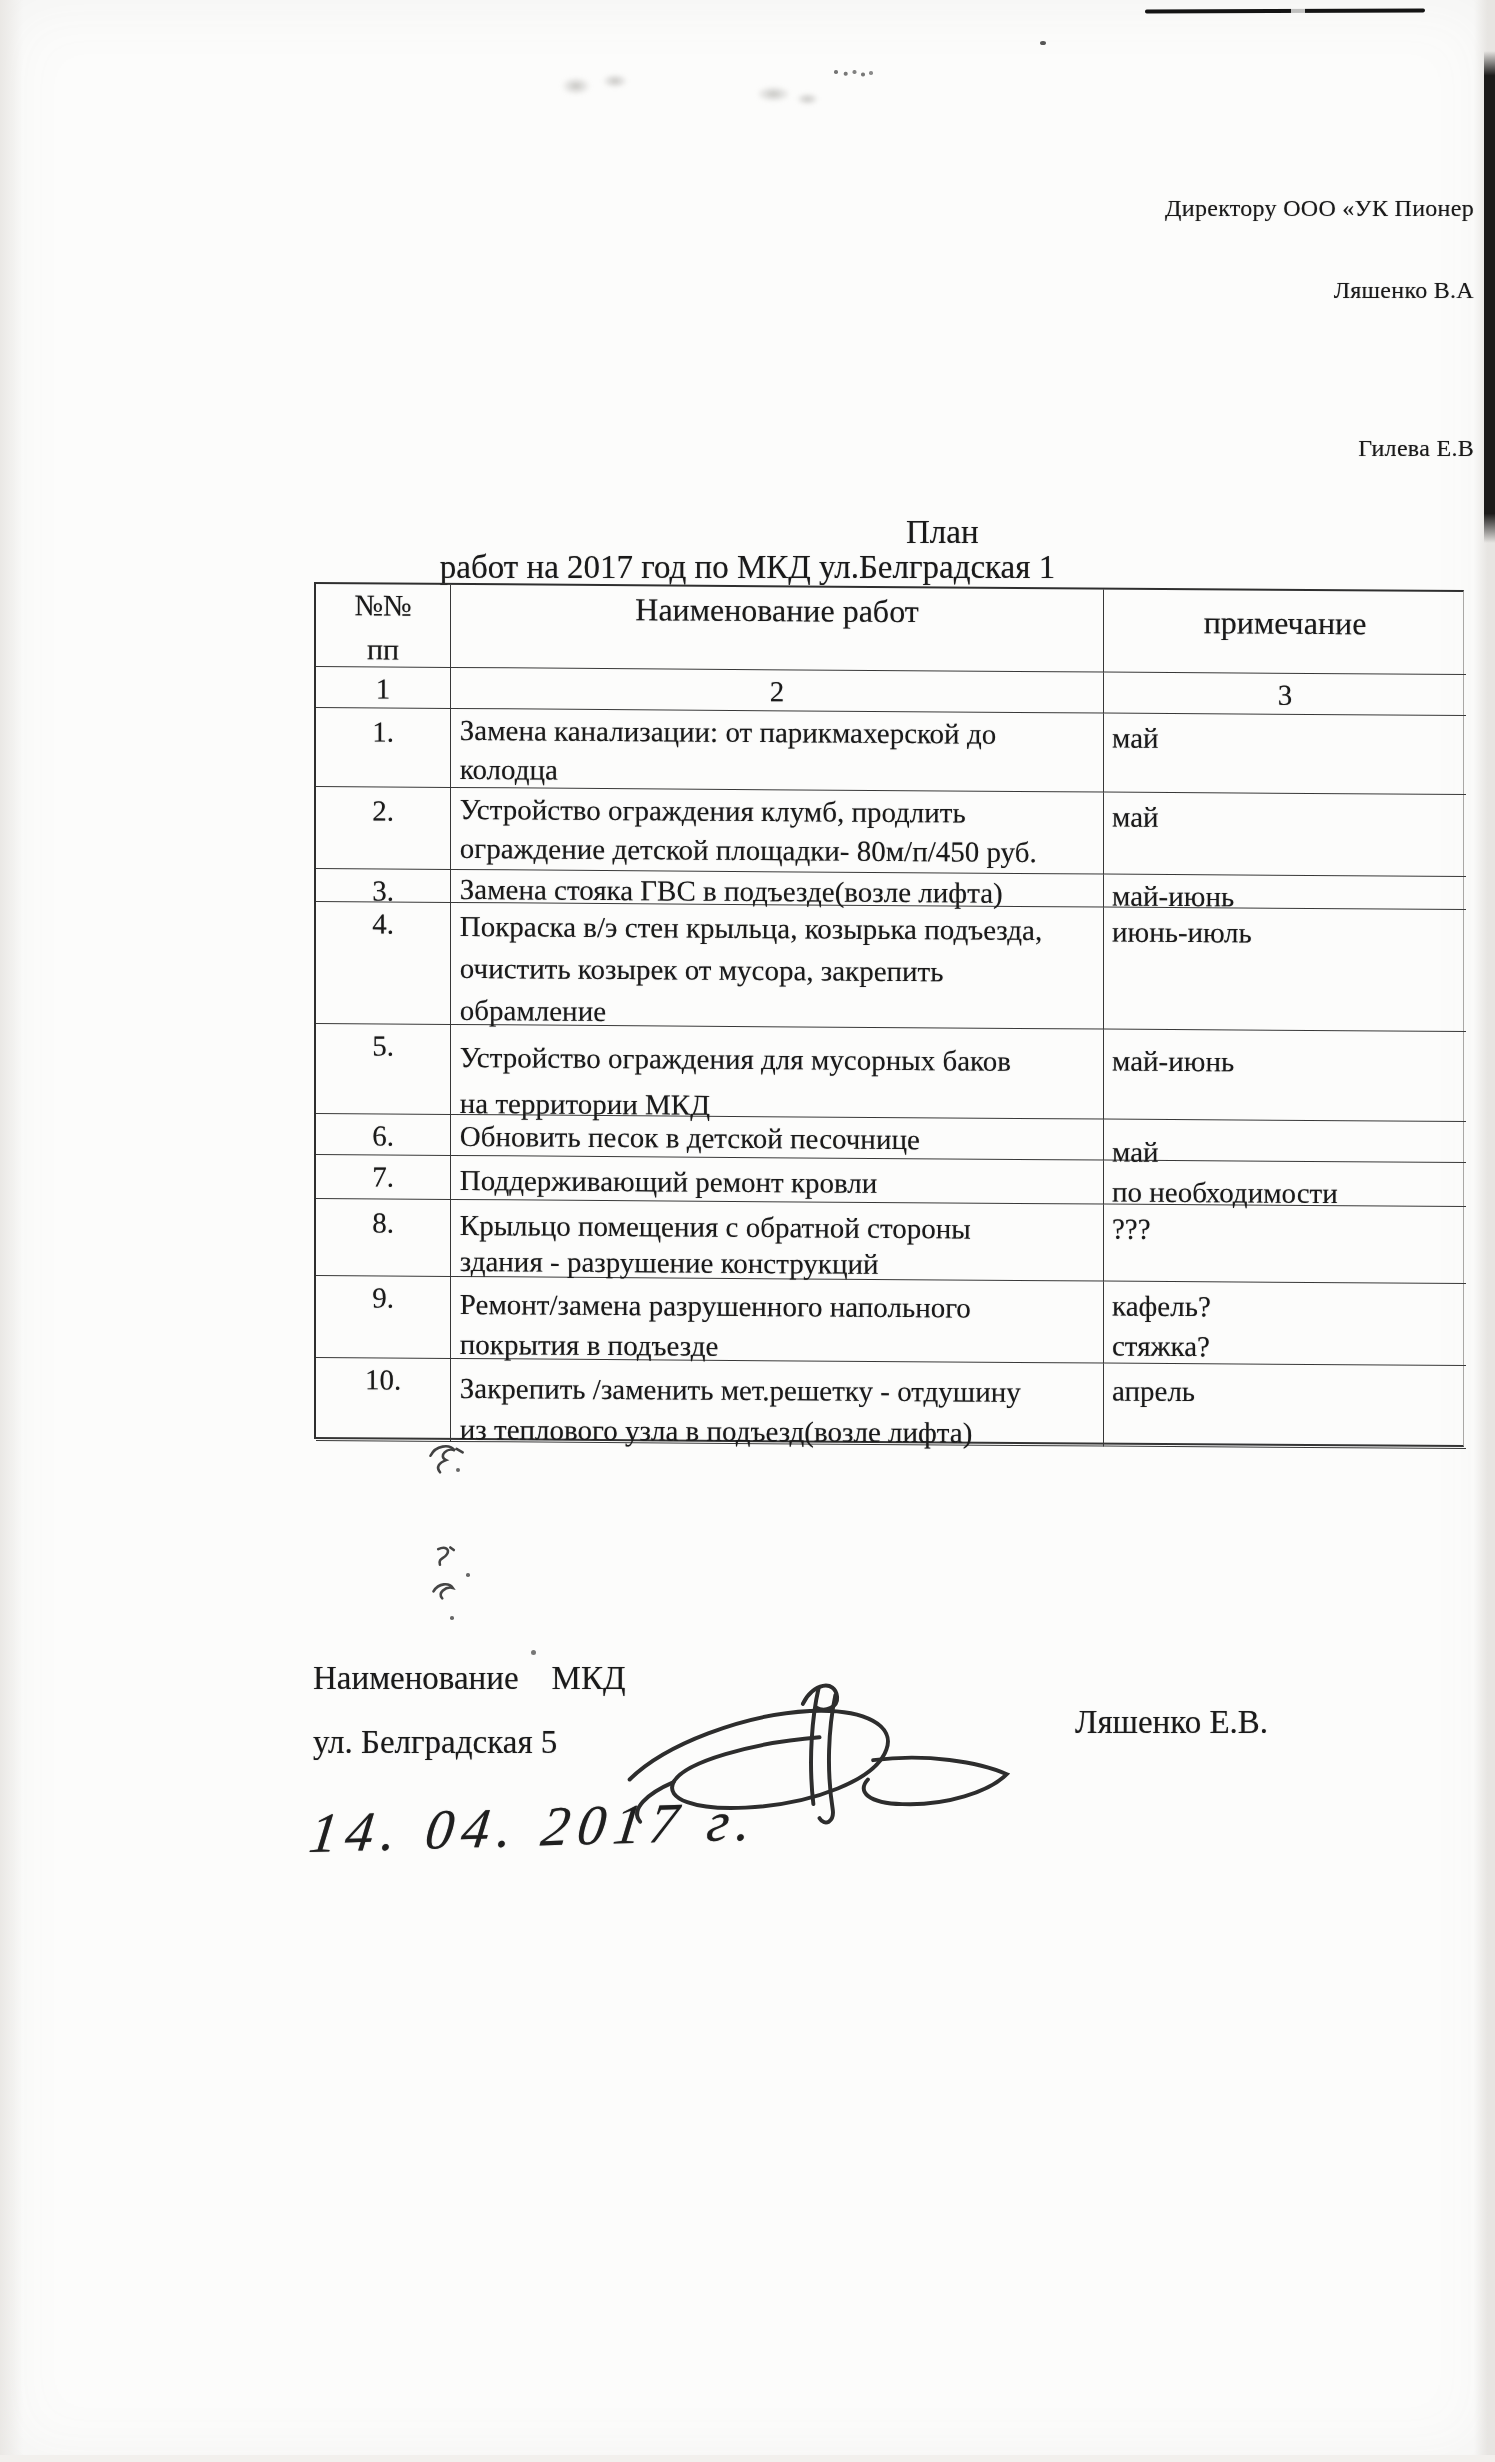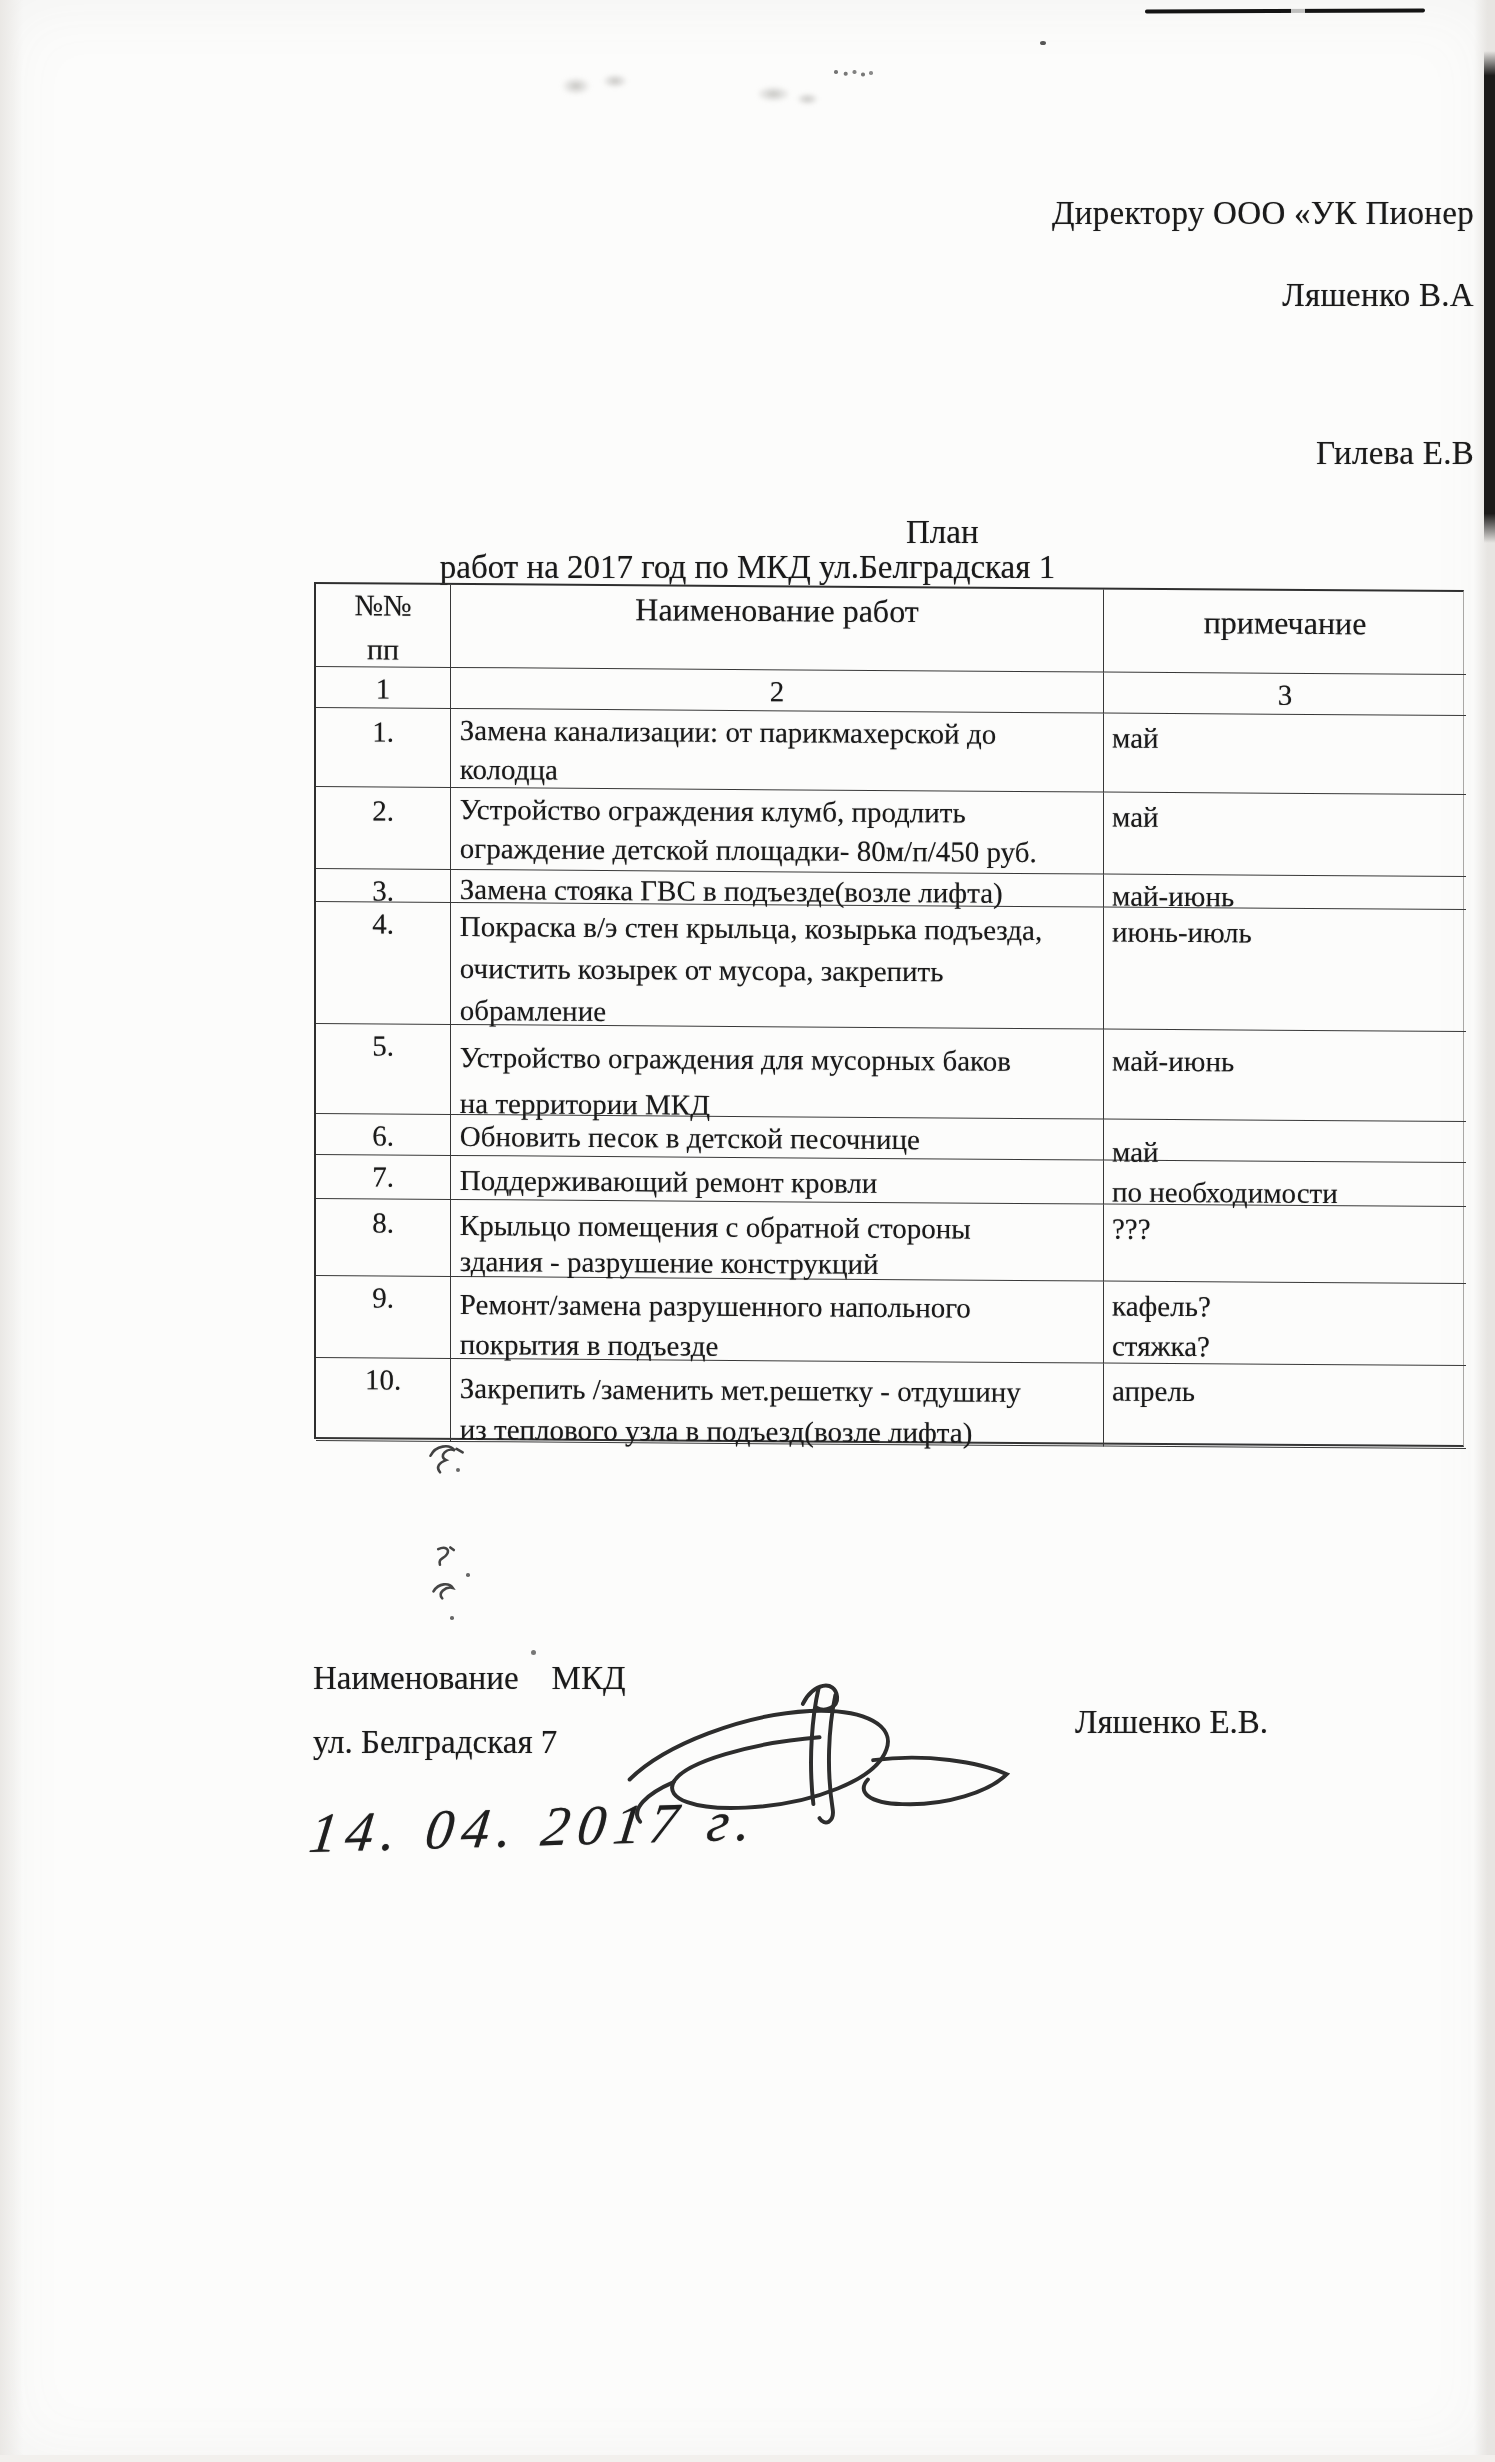--- a/index.html
+++ b/index.html
@@ -29,21 +29,21 @@
     background:linear-gradient(90deg,#141414 0 52%,rgba(20,20,20,.25) 52% 57%,#141414 57%);
     transform:rotate(-0.25deg);}
   .top-dot{position:absolute;left:1040px;top:41px;width:6.2px;height:4.4px;border-radius:50%;
     background:#2d2d2d;opacity:.8;}
   .speck-row{position:absolute;left:834px;top:70px;width:3.5px;height:3.5px;background:#474747;border-radius:50%;
     box-shadow:9.7px 1.8px 0 #4c4c4c,18.5px 0 0 #585858,27px 2.6px 0 #4c4c4c,35px 0.9px 0 #666;opacity:.75;}
   .smudge{position:absolute;border-radius:50%;filter:blur(2.2px);
     background:radial-gradient(ellipse at center,rgba(150,148,144,.55),rgba(150,148,144,0) 70%);}
 
   
-  .addr{position:absolute;right:21px;white-space:nowrap;font-size:33px;letter-spacing:0.3px;}
+  .addr{position:absolute;right:21px;white-space:nowrap;font-size:24px;letter-spacing:0.3px;}
   .addr1{top:195px;} .addr2{top:277px;font-family:Liberation Serif, serif;} .addr3{top:356px;} .addr4{top:435px;}
 
   
   .title1{position:absolute;left:906px;top:514px;font-size:33px;}
   .title2{position:absolute;left:422px;top:549px;width:651px;text-align:center;font-size:33px;}
 
   
   .tbl{
     position:absolute;left:314px;top:582px;width:1150px;height:857px;
     display:grid;
@@ -194,21 +194,21 @@
   <div class="ink-dot" style="left:466px;top:1573px;width:3.5px;height:3.5px;"></div>
   <div class="ink" style="left:430px;top:1579px;">
     <svg width="28" height="23" viewBox="0 0 32 26">
         <path d="M4,14 C10,4 22,4 26,10 C18,8 8,16 14,22" stroke="#262626" stroke-width="3" fill="none" stroke-linecap="round"></path>
       </svg>
   </div>
   <div class="ink-dot" style="left:450px;top:1616px;width:3.5px;height:3.5px;"></div>
 
   <div class="f-pos">Наименование    МКД</div>
   <div class="f-pos-dot"></div>
-  <div class="f-addr">ул. Белградская 7</div>
+  <div class="f-addr">ул. Белградская 5</div>
   <div class="f-name">Ляшенко Е.В.</div>
 
   <svg class="signature" viewBox="0 0 472 182">
     <g stroke="#1c1c1c" stroke-width="4.5" fill="none" stroke-linecap="round" opacity="0.92">
       <path d="M28,120 C68,80 158,46 233,42 C298,39 330,60 320,86 C308,120 238,148 160,152 C102,155 68,142 78,123 C90,100 168,78 244,72"></path>
       <path d="M243,16 C236,46 231,97 237,148"></path>
       <path d="M262,24 C254,62 252,110 259,154 C261,168 250,174 244,164"></path>
       <path d="M225,34 C236,10 262,6 264,26 C265,38 250,44 240,38"></path>
       <path d="M305,98 C365,90 426,100 457,114 C437,134 388,150 338,148 C300,147 286,134 299,120"></path>
       <path d="M78,123 C48,136 28,154 40,168"></path>

